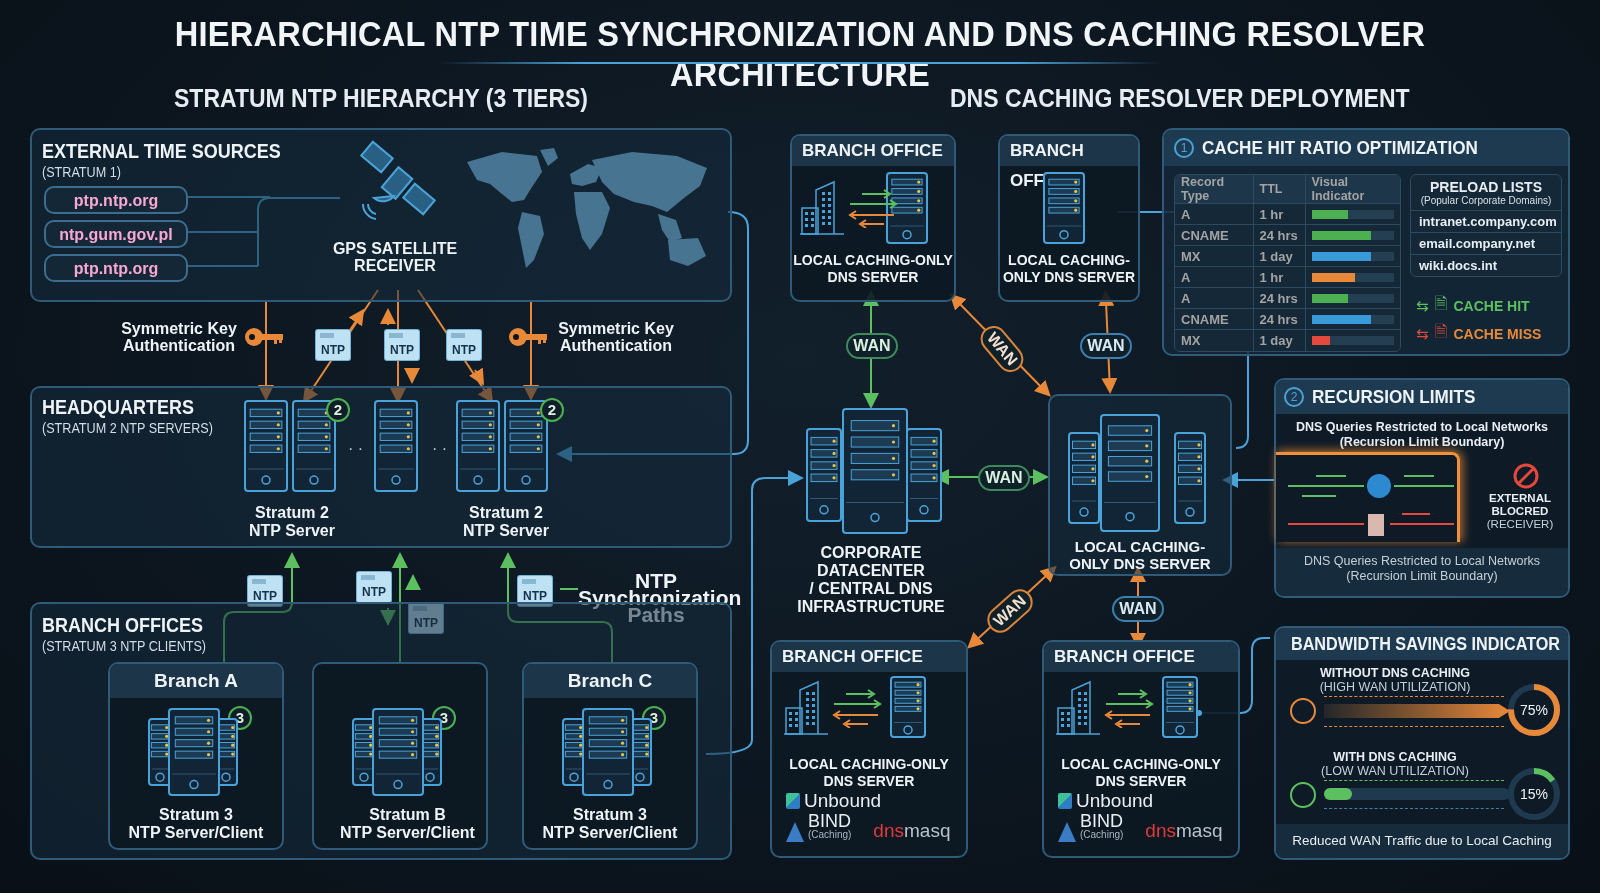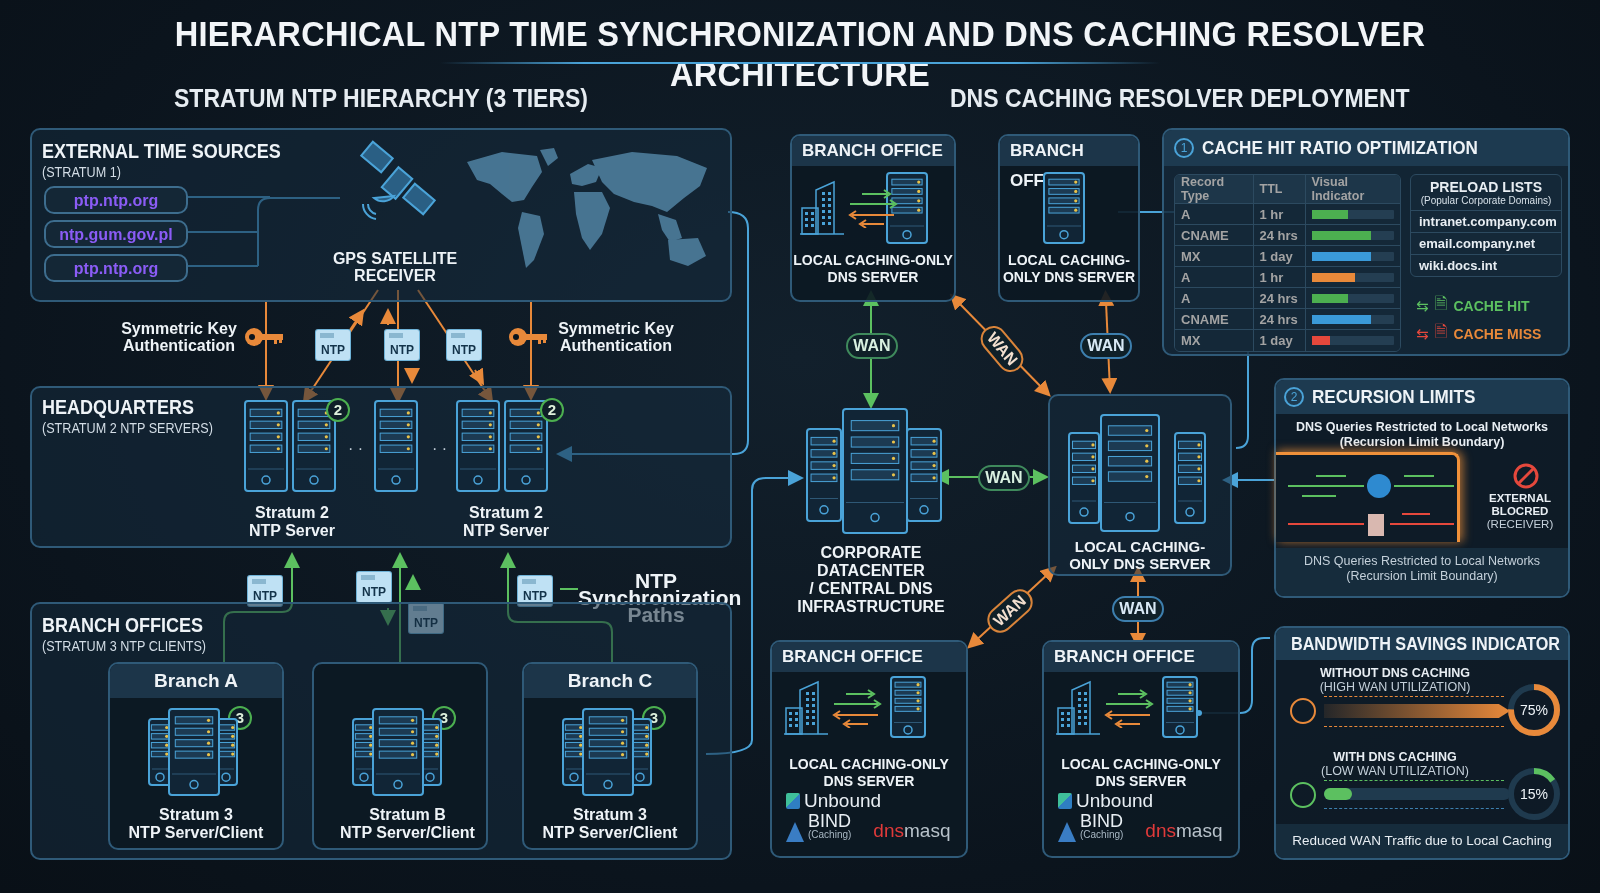--- a/index.html
+++ b/index.html
@@ -6,21 +6,21 @@
   html,body{width:1600px;height:893px;background:#0b141d;overflow:hidden}
   body{position:relative;font-family:"Liberation Sans","DejaVu Sans",sans-serif;color:#e8eef3;
     background:radial-gradient(ellipse at 50% 40%,#12202c 0%,#0b141d 70%,#091017 100%)}
   .abs{position:absolute}
   .title{left:0;width:1600px;top:14px;text-align:center;font-size:35px;font-weight:700;letter-spacing:0.3px;color:#f2f5f8;transform:scaleX(0.93)}
   .title-rule{left:440px;top:62px;width:720px;height:2px;background:linear-gradient(90deg,transparent,#4aa3d8 20%,#4aa3d8 80%,transparent)}
   .section-h{font-size:25px;font-weight:700;color:#e6ecf1;transform:scaleX(0.92);transform-origin:left top}
   .panel{border:2px solid #2f5a78;border-radius:10px;background:rgba(22,44,62,0.55)}
   .ptitle{font-weight:700;font-size:20px;color:#eef3f7;transform:scaleX(0.9);transform-origin:left top;white-space:nowrap}
   .psub{font-size:14px;color:#d3dde6;transform:scaleX(0.9);transform-origin:left top;white-space:nowrap}
-  .pill{border:2px solid #3d6d8e;border-radius:10px;background:#142736;color:#8b5cf6;font-weight:700;font-size:16px;text-align:center;line-height:26px;height:28px}
+  .pill{border:2px solid #3d6d8e;border-radius:10px;background:#142736;color:#f9a8d4;font-weight:700;font-size:16px;text-align:center;line-height:26px;height:28px}
   .lbl{font-weight:700;color:#eef3f7;text-align:center;font-size:16px;line-height:18px}
   .lblsm{font-weight:700;color:#eef3f7;text-align:center;font-size:14px;line-height:17px}
   .svgfull{position:absolute;left:0;top:0;width:1600px;height:893px;pointer-events:none}
   .ntp-doc{width:34px;height:30px;background:#bfe1f4;border-radius:2px;color:#13334a;font-size:12px;font-weight:700;text-align:center;padding-top:13px;box-shadow:0 0 0 1px #6fb3d8}
   .ntp-doc::before{content:"";position:absolute;left:4px;top:3px;width:14px;height:5px;background:#8ab7d0}
   .badge{width:24px;height:24px;border-radius:50%;border:2px solid #4caf50;color:#dff0dc;font-size:15px;font-weight:700;text-align:center;line-height:20px;background:#0f1e28}
   .branch-box{border:2px solid #2f5a78;border-radius:10px;background:rgba(12,24,34,0.9);overflow:hidden}
   .branch-head{height:34px;background:#1c3549;text-align:center;font-weight:700;font-size:19px;line-height:34px;color:#eef3f7}
   .dns-head{height:30px;background:#1c3549;font-weight:700;font-size:17px;line-height:30px;color:#eef3f7;padding-left:10px}
   .wan{border:2px solid #3f8a5c;border-radius:14px;background:#0f2028;color:#d9f0e0;font-weight:700;font-size:16px;text-align:center;line-height:22px;height:26px;width:52px}
@@ -119,21 +119,21 @@
       <rect x="10" y="8" width="26" height="18" transform="rotate(40 23 17)"></rect>
       <rect x="52" y="50" width="26" height="18" transform="rotate(40 65 59)"></rect>
       <rect x="34" y="30" width="18" height="26" transform="rotate(40 43 43)"></rect>
       <path d="M20,58 a14,14 0 0,0 20,-2 z"></path>
     </g>
     <g stroke="#4aa3d8" stroke-width="2" fill="none">
       <path d="M14,64 a10,10 0 0,0 8,10"></path>
         <path d="M9,64 a15,15 0 0,0 13,15"></path>
     </g>
   </svg>
-  <div class="abs lblsm" style="left:298px;top:120px;width:130px;font-size:16px">
+  <div class="abs lblsm" style="left:298px;top:110px;width:130px;font-size:16px">
     <div>GPS SATELLITE</div>
     <div>RECEIVER</div>
   </div>
 
   <svg class="abs" style="left:430px;top:12px" width="260" height="150" viewBox="0 0 260 150">
     <g fill="#4d7d9c" opacity="0.9">
       <path d="M5,20 L40,10 L75,14 L80,30 L70,45 L62,58 L50,60 L40,52 L28,42 L15,38 Z"></path>
       <path d="M78,8 L92,6 L96,16 L86,24 Z"></path>
       <path d="M60,70 L78,74 L82,92 L72,118 L64,126 L60,106 L56,86 Z"></path>
       <path d="M108,32 L126,22 L140,26 L134,40 L120,44 L110,42 Z"></path>

